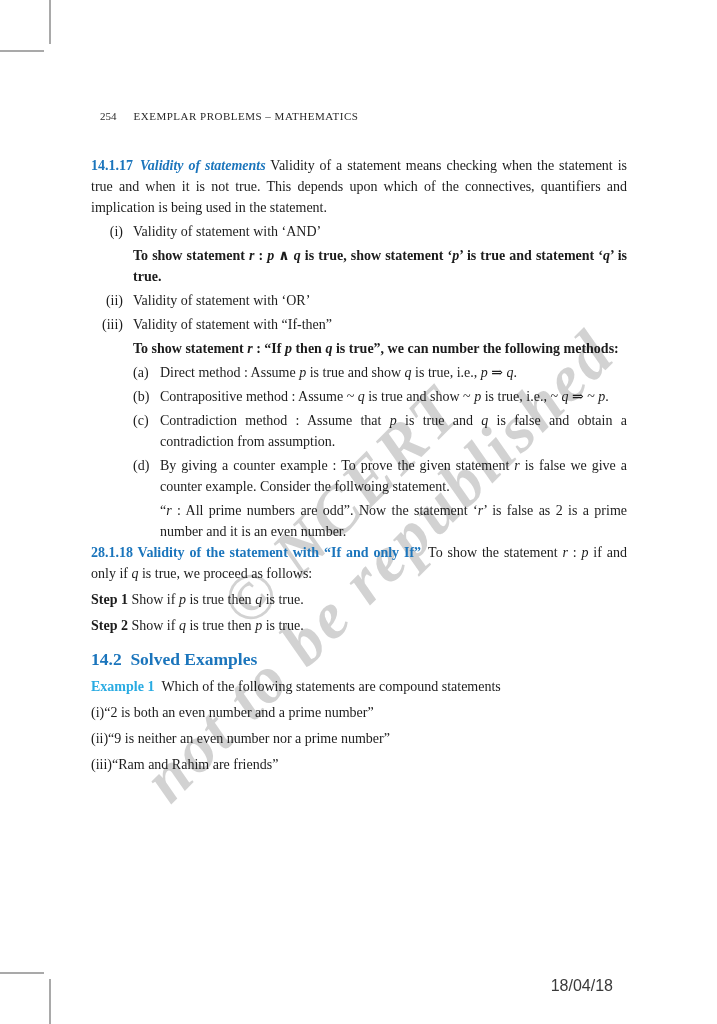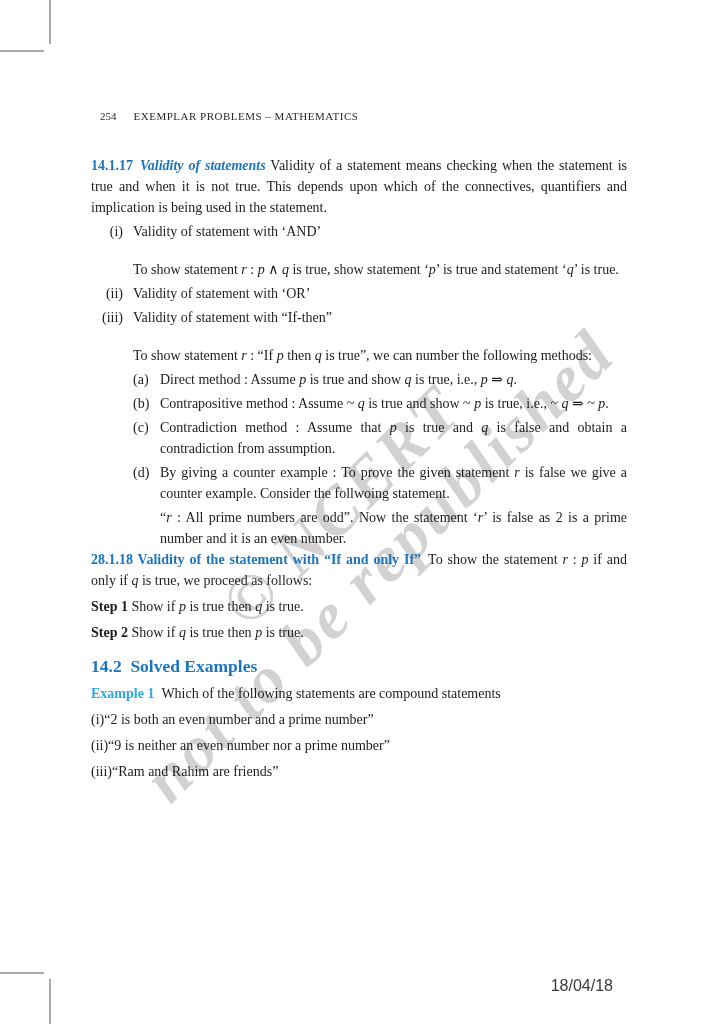--- a/index.html
+++ b/index.html
@@ -48,21 +48,21 @@
     font-size:16px;color:#3a3a3a;z-index:2;
   }
   
   .content{
     position:absolute;left:91px;top:155px;width:536px;
     font-size:14px;line-height:21px;color:#1c1c1c;
     z-index:1;
   }
   .blk{margin-top:3px;}
   .section-para{text-align:justify;margin-top:0;}
-  .sub-para{margin-left:42px;text-align:justify;margin-top:17px;}
+  .sub-para{margin-left:42px;text-align:justify;margin-top:3px;font-weight:bold;}
   .alpha-para{margin-left:69px;text-align:justify;}
   .roman-item{display:grid;grid-template-columns:42px 1fr;}
   .roman-item > .label{text-align:right;padding-right:10px;}
   .alpha-item{display:grid;grid-template-columns:27px 1fr;margin-left:42px;}
   .alpha-item > .body{text-align:justify;}
   .step-para{margin-top:5px;}
   .heading2{margin-top:11px;font-size:17.5px;line-height:24px;}
   .subheading{margin-top:5px;font-size:15px;}
   .example-para{margin-top:5px;}
   .example-item{margin-top:5px;}

